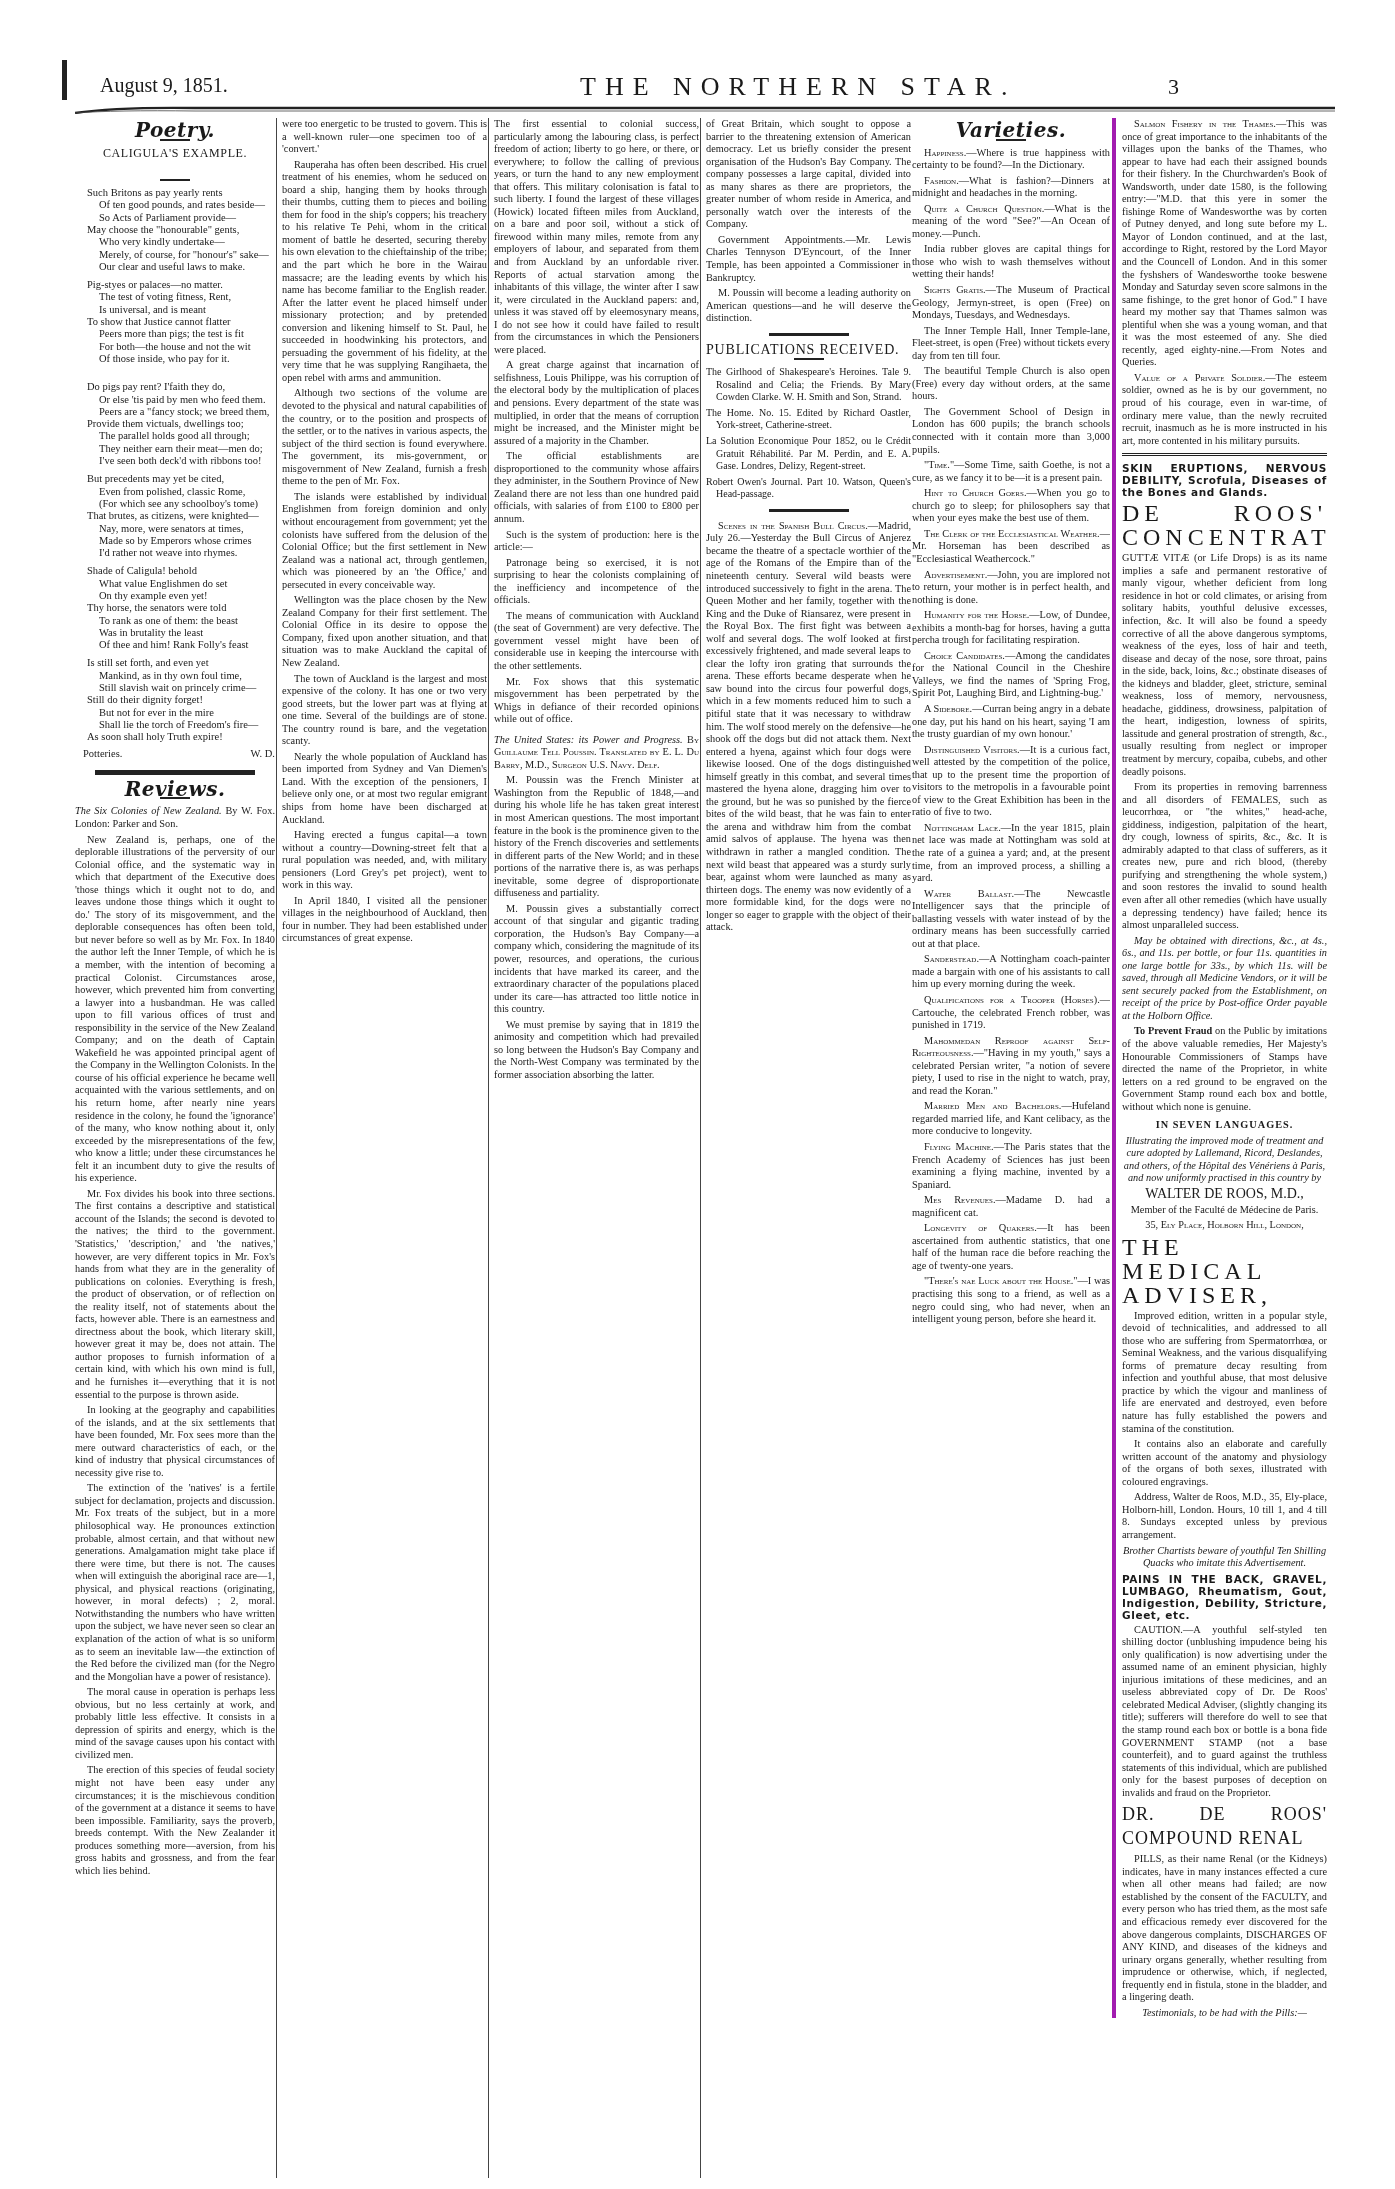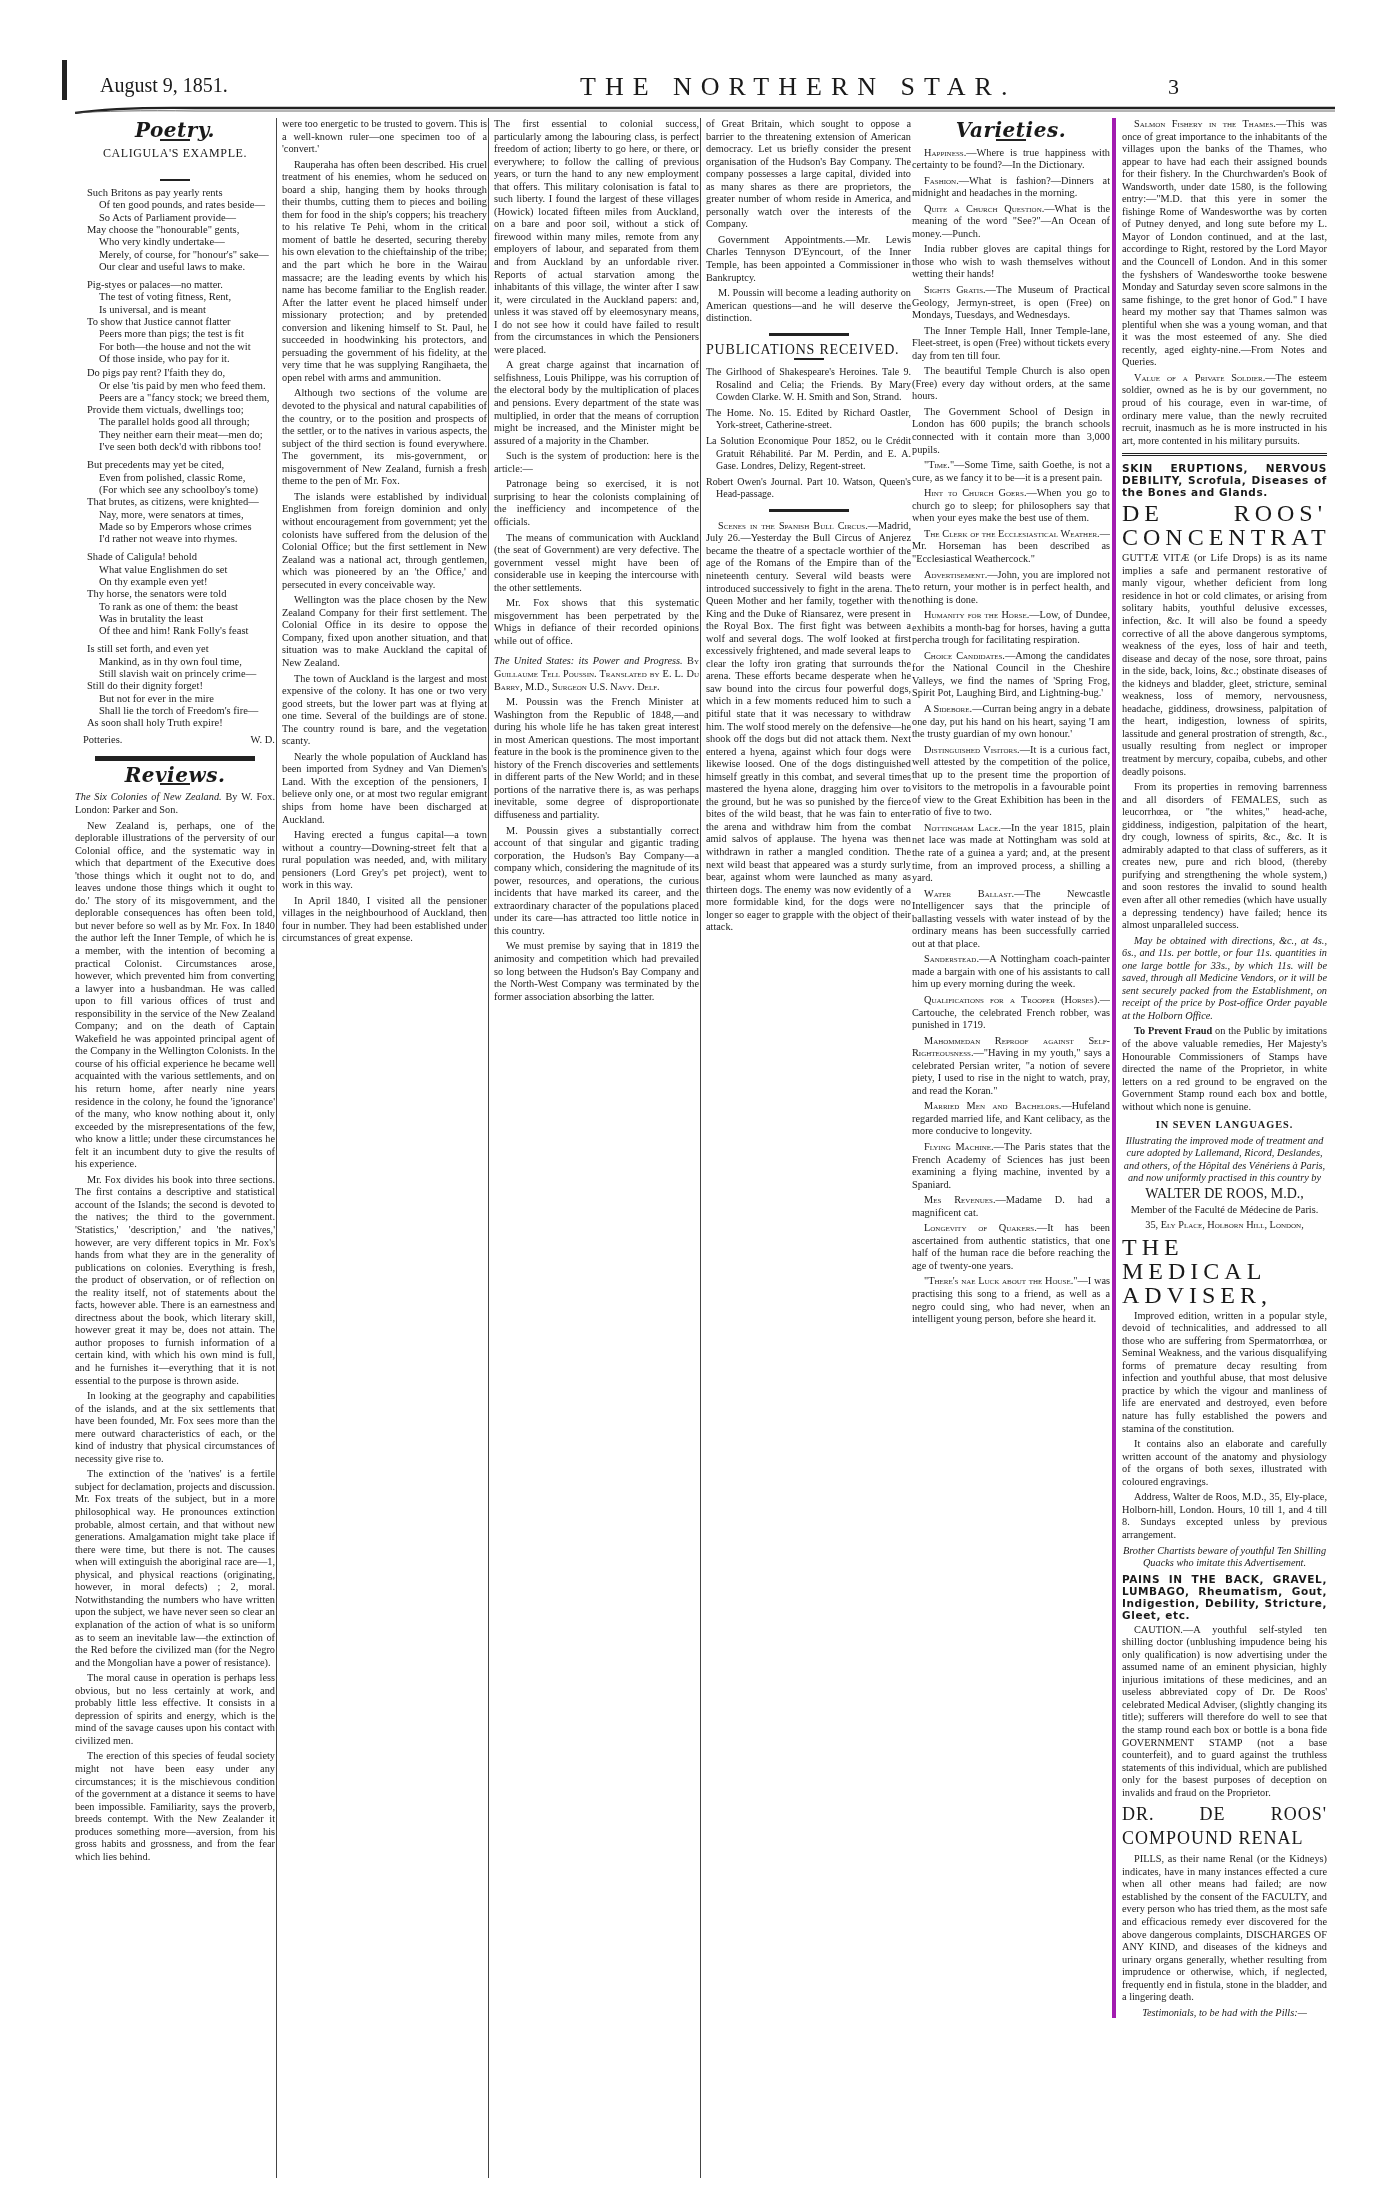--- a/index.html
+++ b/index.html
@@ -75,21 +75,21 @@
       <span class="i">Who very kindly undertake—</span>
       <span class="i">Merely, of course, for "honour's" sake—</span>
       <span class="i">Our clear and useful laws to make.</span>
       <span class="l" style="margin-top:6px">Pig-styes or palaces—no matter.</span>
       <span class="i">The test of voting fitness, Rent,</span>
       <span class="i">Is universal, and is meant</span>
       <span class="l">To show that Justice cannot flatter</span>
       <span class="i">Peers more than pigs; the test is fit</span>
       <span class="i">For both—the house and not the wit</span>
       <span class="i">Of those inside, who pay for it.</span>
-      <span class="l" style="margin-top:2px">Do pigs pay rent? I'faith they do,</span>
+      <span class="l" style="margin-top:16px">Do pigs pay rent? I'faith they do,</span>
       <span class="i">Or else 'tis paid by men who feed them.</span>
       <span class="i">Peers are a "fancy stock; we breed them,</span>
       <span class="l">Provide them victuals, dwellings too;</span>
       <span class="i">The parallel holds good all through;</span>
       <span class="i">They neither earn their meat—men do;</span>
       <span class="i">I've seen both deck'd with ribbons too!</span>
       <span class="l" style="margin-top:6px">But precedents may yet be cited,</span>
       <span class="i">Even from polished, classic Rome,</span>
       <span class="i">(For which see any schoolboy's tome)</span>
       <span class="l">That brutes, as citizens, were knighted—</span>
@@ -138,20 +138,21 @@
     <p>Wellington was the place chosen by the New Zealand Company for their first settlement. The Colonial Office in its desire to oppose the Company, fixed upon another situation, and that situation was to make Auckland the capital of New Zealand.</p>
     <p>The town of Auckland is the largest and most expensive of the colony. It has one or two very good streets, but the lower part was at flying at one time. Several of the buildings are of stone. The country round is bare, and the vegetation scanty.</p>
     <p>Nearly the whole population of Auckland has been imported from Sydney and Van Diemen's Land. With the exception of the pensioners, I believe only one, or at most two regular emigrant ships from home have been discharged at Auckland.</p>
     <p>Having erected a fungus capital—a town without a country—Downing-street felt that a rural population was needed, and, with military pensioners (Lord Grey's pet project), went to work in this way.</p>
     <p>In April 1840, I visited all the pensioner villages in the neighbourhood of Auckland, then four in number. They had been established under circumstances of great expense.</p>
   </div>
 
   <div class="col c3">
     <p style="text-indent:0">The first essential to colonial success, particularly among the labouring class, is perfect freedom of action; liberty to go here, or there, or everywhere; to follow the calling of previous years, or turn the hand to any new employment that offers. This military colonisation is fatal to such liberty. I found the largest of these villages (Howick) located fifteen miles from Auckland, on a bare and poor soil, without a stick of firewood within many miles, remote from any employers of labour, and separated from them and from Auckland by an unfordable river. Reports of actual starvation among the inhabitants of this village, the winter after I saw it, were circulated in the Auckland papers: and, unless it was staved off by eleemosynary means, I do not see how it could have failed to result from the circumstances in which the Pensioners were placed.</p>
     <p>A great charge against that incarnation of selfishness, Louis Philippe, was his corruption of the electoral body by the multiplication of places and pensions. Every department of the state was multiplied, in order that the means of corruption might be increased, and the Minister might be assured of a majority in the Chamber.</p>
+    <p>The official establishments are disproportioned to the community whose affairs they administer, in the Southern Province of New Zealand there are not less than one hundred paid officials, with salaries of from £100 to £800 per annum.</p>
     <p>Such is the system of production: here is the article:—</p>
     <p>Patronage being so exercised, it is not surprising to hear the colonists complaining of the inefficiency and incompetence of the officials.</p>
     <p>The means of communication with Auckland (the seat of Government) are very defective. The government vessel might have been of considerable use in keeping the intercourse with the other settlements.</p>
     <p>Mr. Fox shows that this systematic misgovernment has been perpetrated by the Whigs in defiance of their recorded opinions while out of office.</p>
     <p class="book-title" style="margin-top:8px">
       <em>The United States: its Power and Progress.</em>
       <span class="smallcaps">By Guillaume Tell Poussin. Translated by E. L. Du Barry, M.D., Surgeon U.S. Navy. Delf.</span>
     </p>
     <p>M. Poussin was the French Minister at Washington from the Republic of 1848,—and during his whole life he has taken great interest in most American questions. The most important feature in the book is the prominence given to the history of the French discoveries and settlements in different parts of the New World; and in these portions of the narrative there is, as was perhaps inevitable, some degree of disproportionate diffuseness and partiality.</p>
     <p>M. Poussin gives a substantially correct account of that singular and gigantic trading corporation, the Hudson's Bay Company—a company which, considering the magnitude of its power, resources, and operations, the curious incidents that have marked its career, and the extraordinary character of the populations placed under its care—has attracted too little notice in this country.</p>

